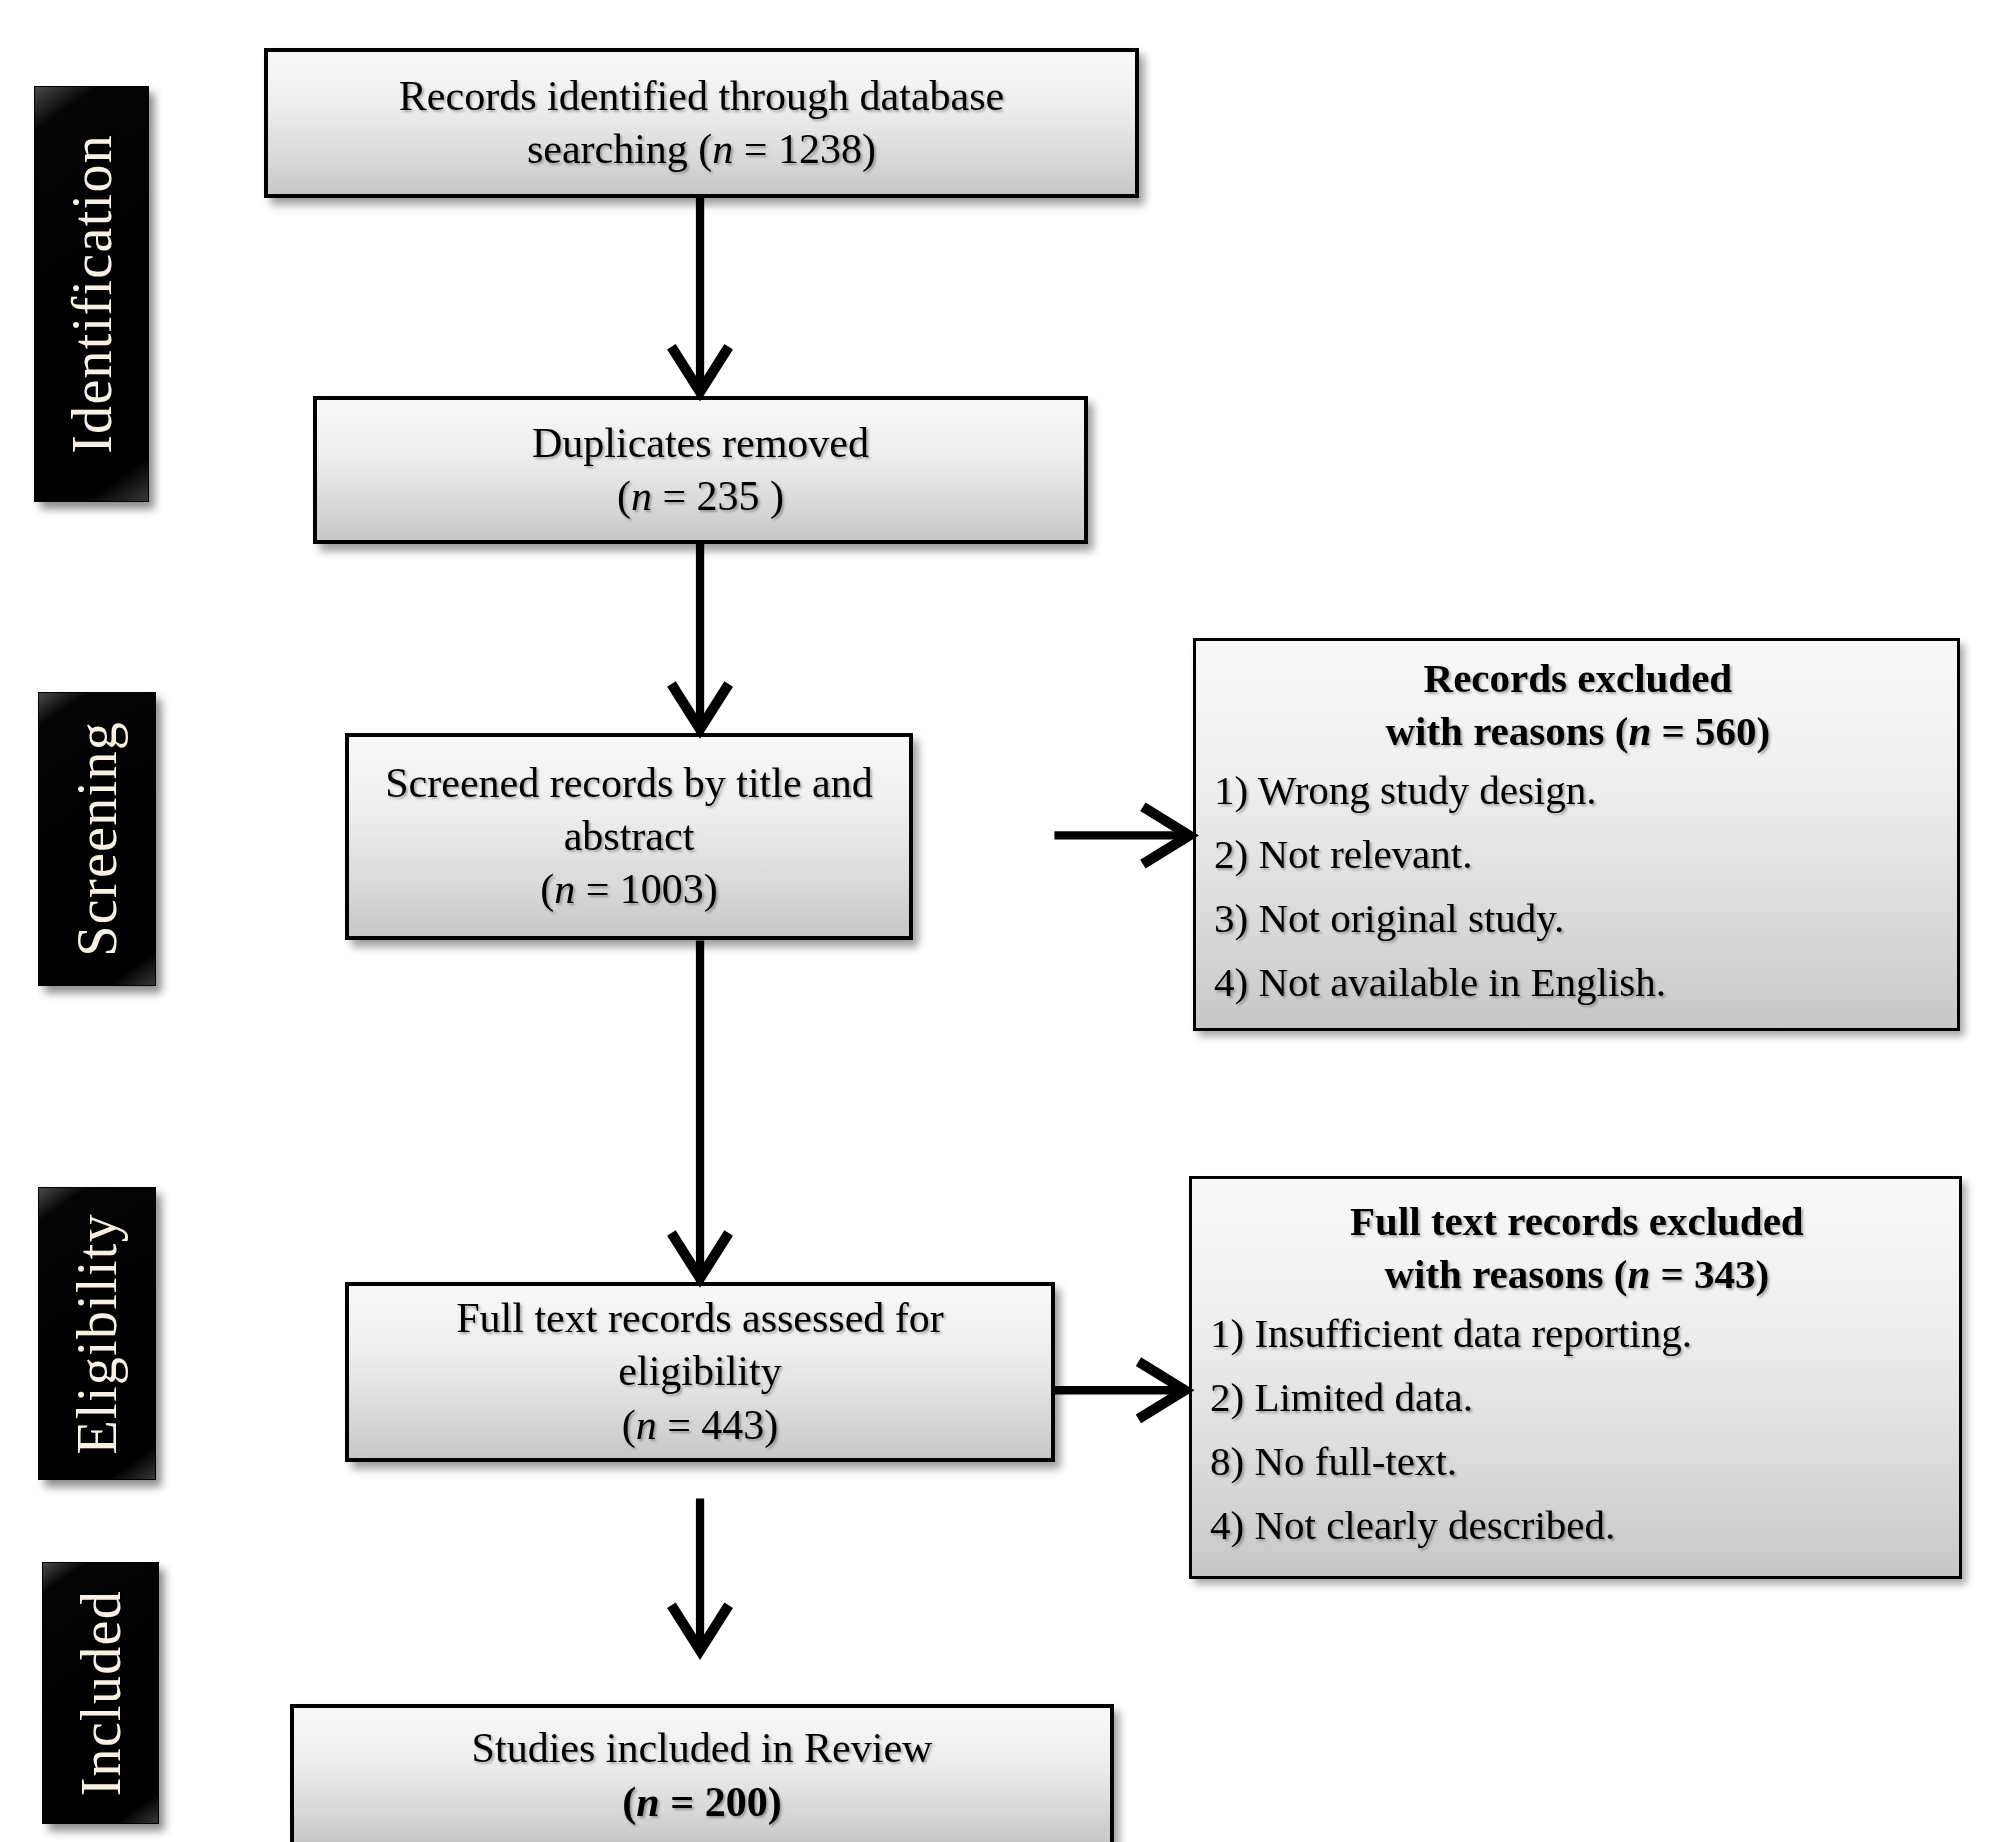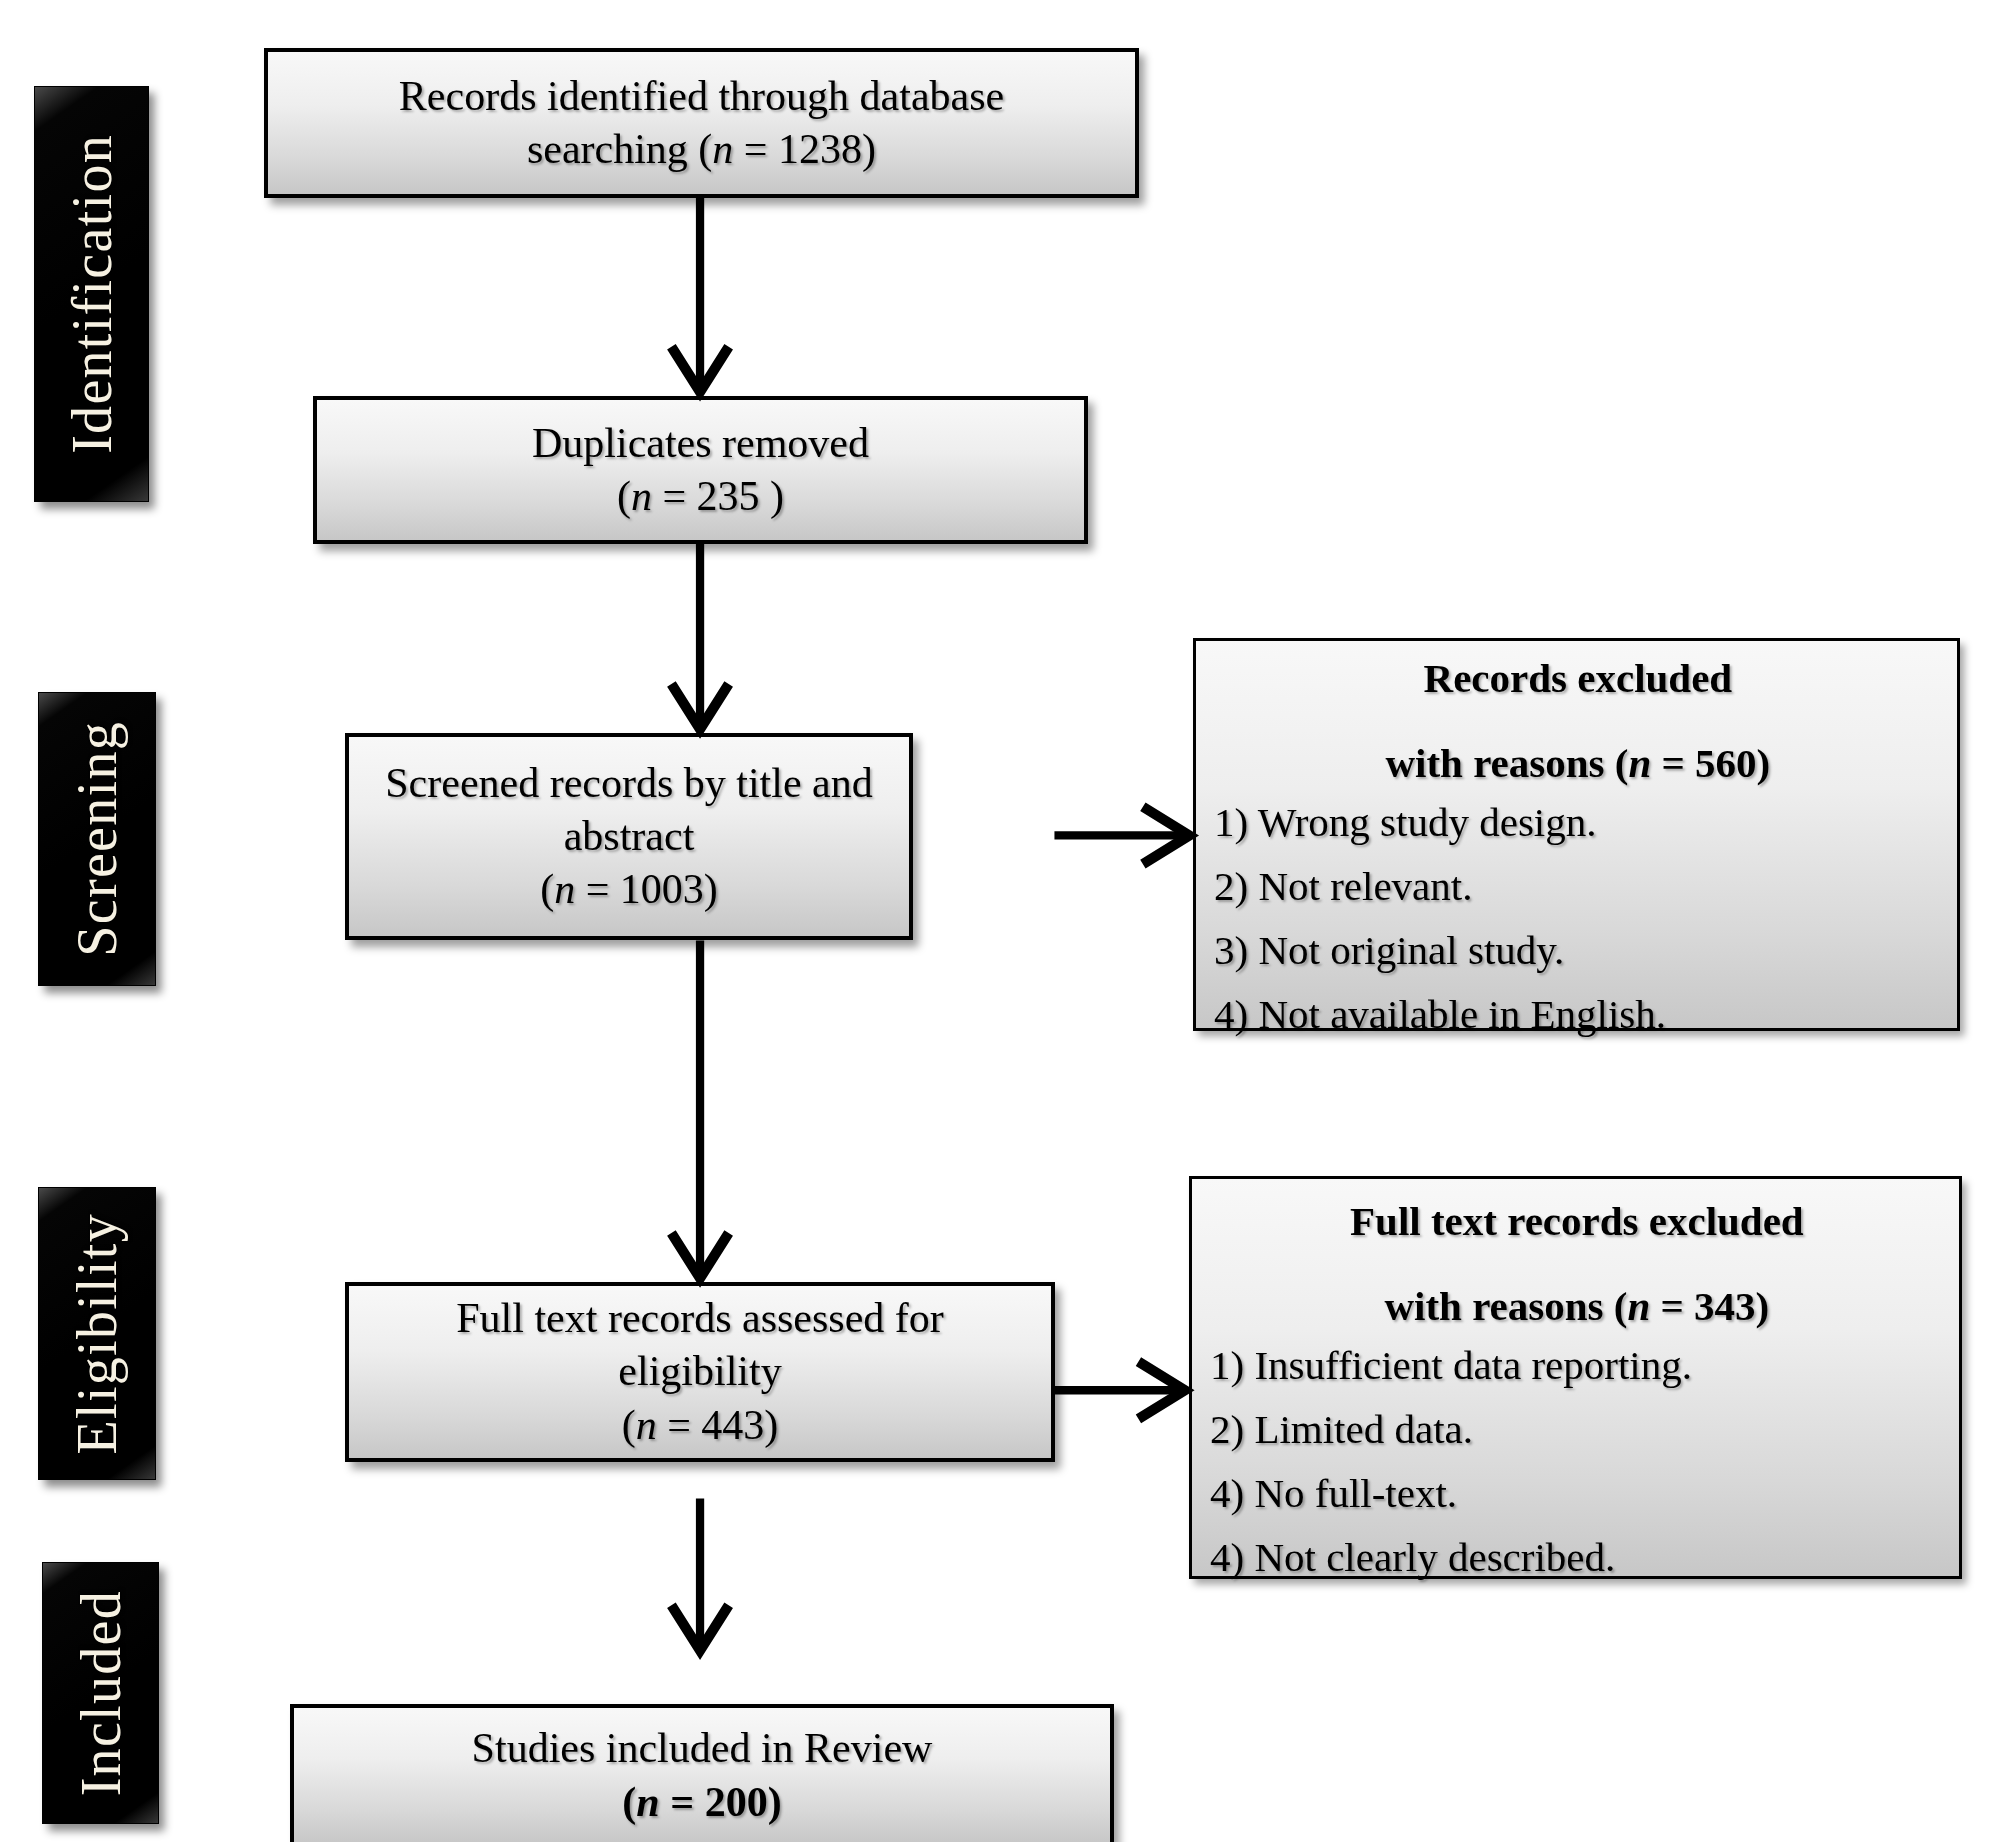--- a/index.html
+++ b/index.html
@@ -21,21 +21,21 @@
     text-align:center; font-size:42px;
   }
   .gbox .tline{line-height:1.27; white-space:nowrap;text-align:center;}
   .gbox .tline, .xbox .tline, .xitem{text-shadow:1.9px 1.9px 2.5px rgba(0,0,0,0.30);}
   
   .xbox{
     border-width:3.2px; font-size:41px; align-items:stretch; text-align:left;
     padding:11.5px 15.3px 14px 18px; box-shadow:5.1px 6.4px 7.6px rgba(0,0,0,0.35);
   }
   .xbox .titleblock{text-align:center; font-weight:bold;}
-  .xbox .titleblock .tline{line-height:1.3; white-space:nowrap;margin-top:32px;}
+  .xbox .titleblock .tline{line-height:1.3; white-space:nowrap;}
   .xitem{line-height:1.56; white-space:nowrap;}
   .it{font-style:italic;}
   .bd{font-weight:bold;}
   
   .stage{
     position:absolute; box-sizing:border-box;
     background:linear-gradient(145deg,#4a4a4a 0%,#050505 9%,#000 50%,#000 91%,#383838 100%);
     border:1.9px solid #000;
     box-shadow:5.7px 7px 8.3px rgba(0,0,0,0.45);
     display:flex; align-items:center; justify-content:center;
@@ -106,21 +106,21 @@
   </div>
 
   <div class="gbox xbox" style="left:1189px;top:1176px;width:773px;height:403px">
     <div class="titleblock">
         <div class="tline"><span class="bd">Full text records excluded</span></div>
         <div class="tline"><span class="bd">with reasons (</span><span class="it bd">n</span><span class="bd"> = 343)</span></div>
       </div>
     <div>
         <div class="xitem">1) Insufficient data reporting.</div>
         <div class="xitem">2) Limited data.</div>
-        <div class="xitem">4) No full-text.</div>
+        <div class="xitem">8) No full-text.</div>
         <div class="xitem">4) Not clearly described.</div>
       </div>
   </div>
 
   <svg class="arrows" width="1995" height="1842" viewBox="0 0 3135 2895">
     <g stroke="#000000" stroke-width="13" fill="none">
 
       <g>
         <line x1="1100" y1="310" x2="1100" y2="614"></line>
         <polyline points="1055,545 1100,616 1145,545" stroke-width="16"></polyline>

